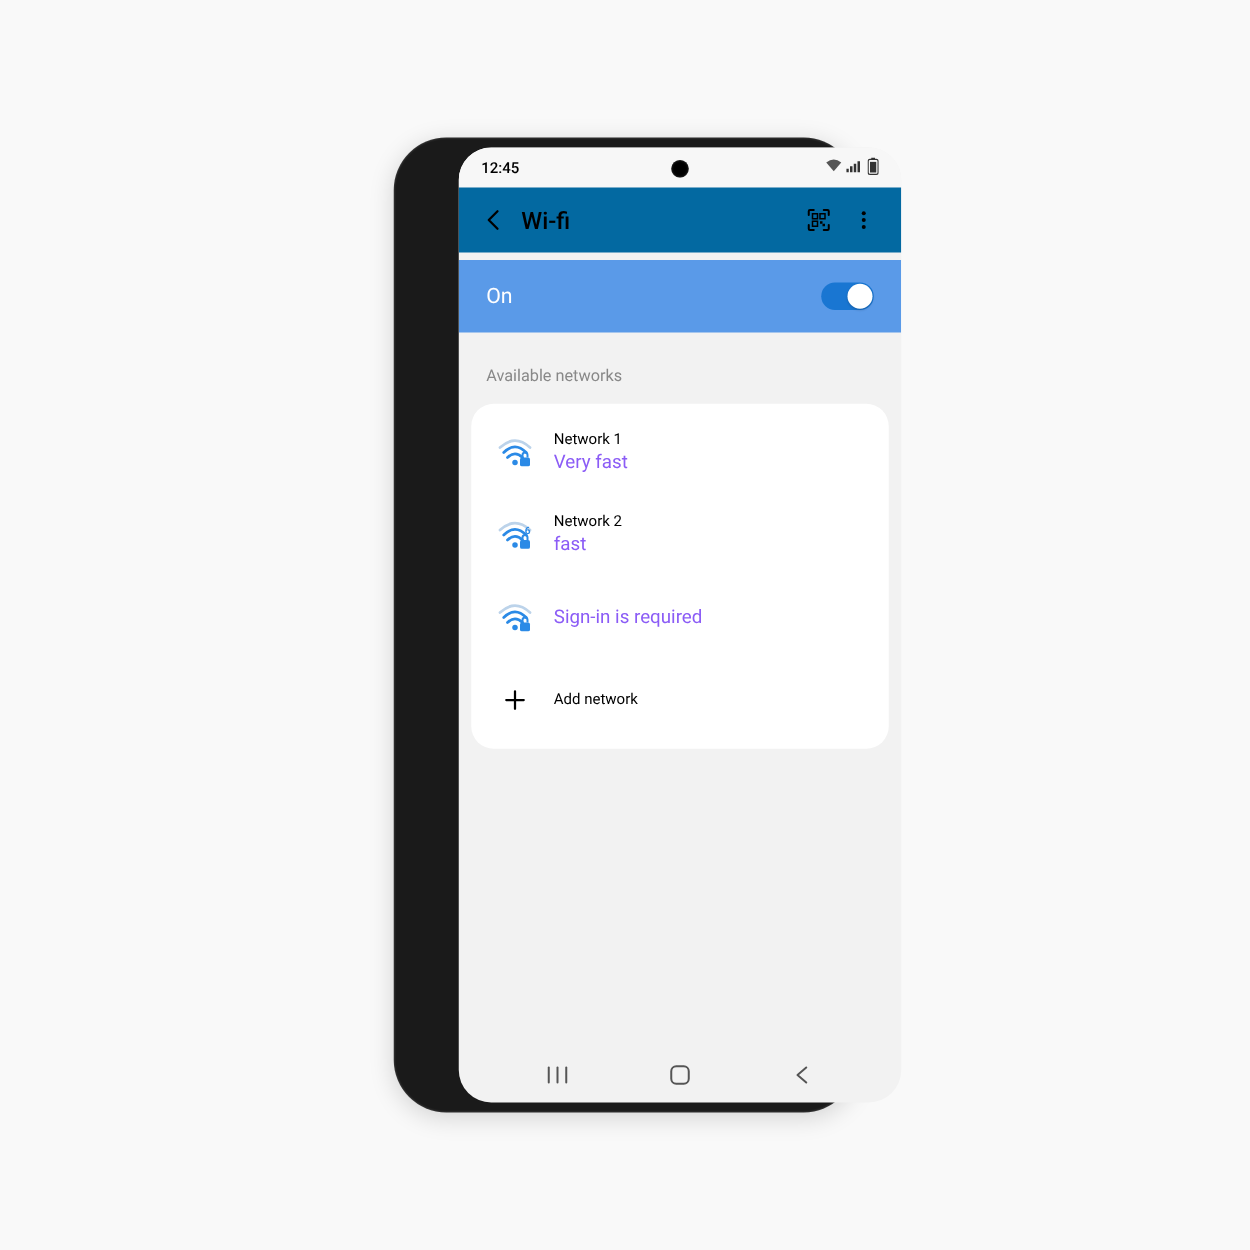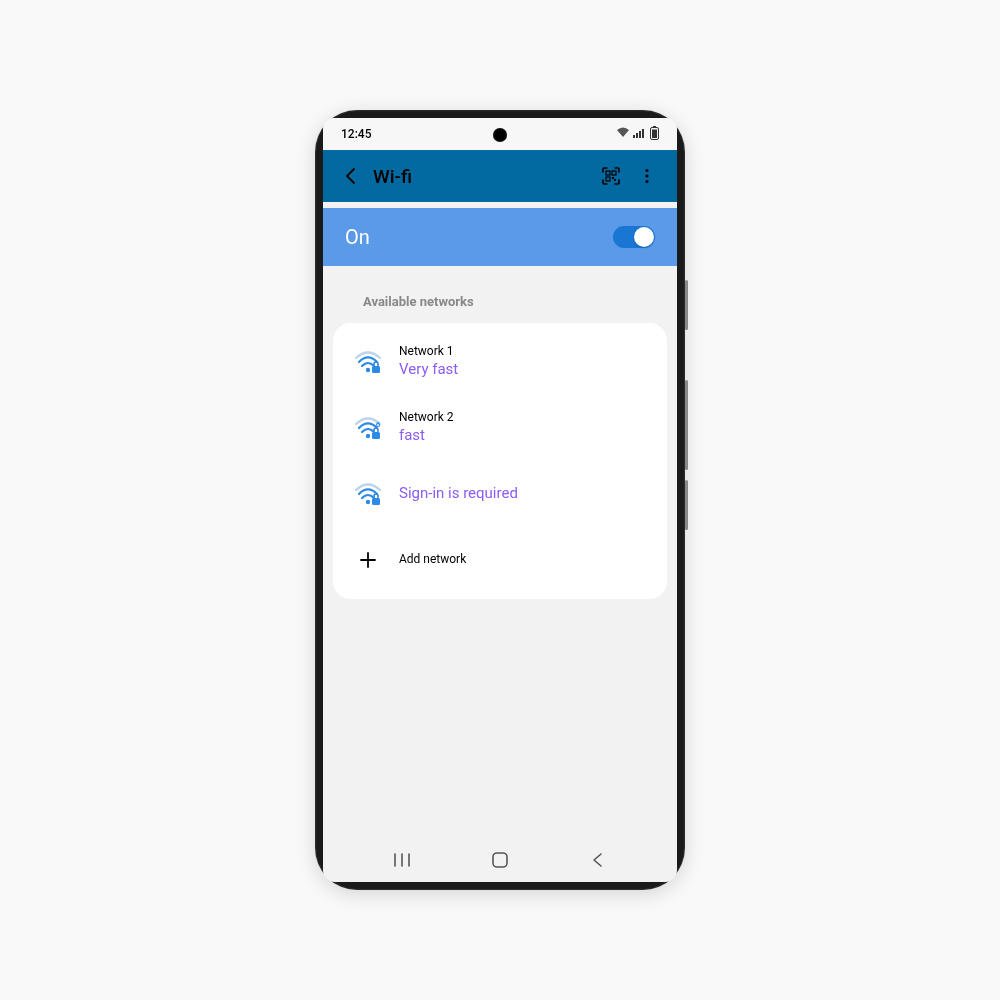--- a/index.html
+++ b/index.html
@@ -28,25 +28,26 @@
     background: #888;
     border-radius: 2px;
   }
   .btn1 { top: 170px; height: 50px; }
   .btn2 { top: 270px; height: 90px; }
   .btn3 { top: 370px; height: 50px; }
   .screen {
     width: 100%;
     height: 100%;
     background: #f2f2f2;
-    border-radius: 12px;
+    border-radius: 26px;
     overflow: hidden;
     position: relative;
     display: flex;
     flex-direction: column;
+    margin-left: 44px;
   }
   .camera {
     position: absolute;
     top: 10px;
     left: 50%;
     transform: translateX(-50%);
     width: 14px;
     height: 14px;
     background: #000;
     border-radius: 50%;
@@ -103,21 +104,21 @@
     background: #5a9ae8;
     height: 58px;
     display: flex;
     align-items: center;
     padding: 0 22px;
     justify-content: space-between;
     margin-top: 6px;
   }
   .toggle-label {
     color: #fff;
-    font-size: 20px;
+    font-size: 17px;
     font-weight: 400;
   }
   .toggle-switch {
     width: 42px;
     height: 22px;
     background: #1976d2;
     border-radius: 12px;
     position: relative;
     cursor: pointer;
   }
@@ -127,22 +128,22 @@
     top: 1px;
     width: 20px;
     height: 20px;
     background: #fff;
     border-radius: 50%;
     box-shadow: 0 1px 2px rgba(0,0,0,0.2);
   }
   .section-header {
     font-size: 13px;
     color: #888;
-    padding: 28px 40px 14px;
-    font-weight: 700;
+    padding: 28px 22px 14px;
+    font-weight: 400;
   }
   .network-list {
     background: #fff;
     border-radius: 18px;
     margin: 0 10px;
     padding: 6px 0;
   }
   .network-item {
     display: flex;
     align-items: center;

